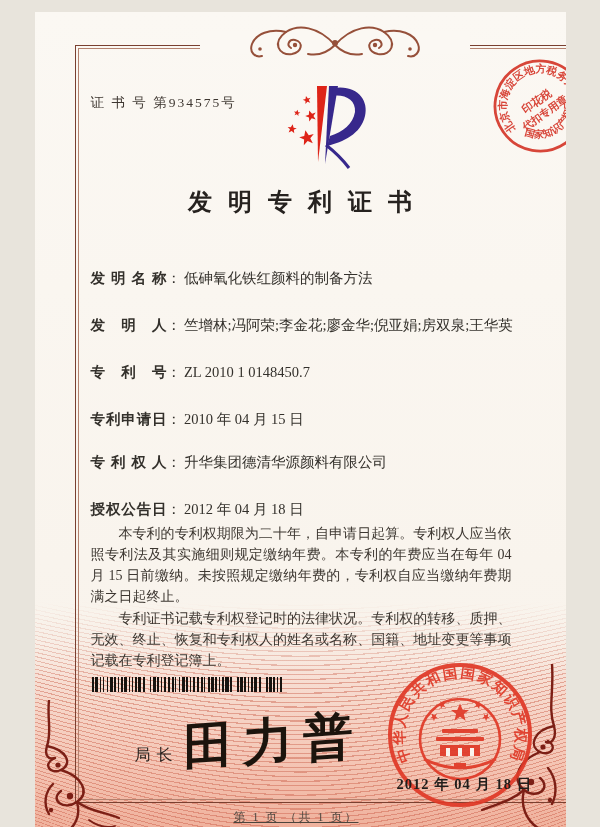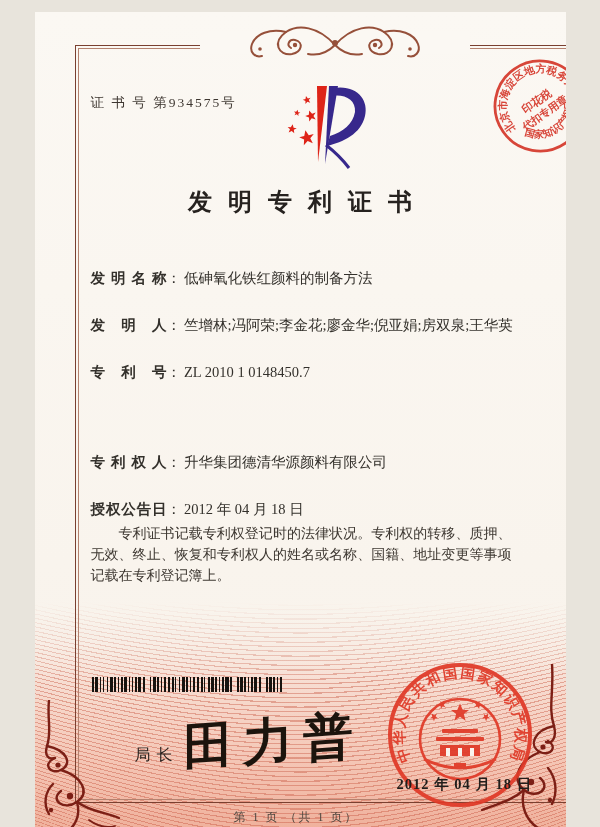--- a/index.html
+++ b/index.html
@@ -34,21 +34,21 @@
     background:repeating-linear-gradient(90deg,#17130f 0 1.5px,transparent 1.5px 3px,#17130f 3px 6px,
       transparent 6px 7.5px,#17130f 7.5px 9px,transparent 9px 11px,#17130f 11px 12px,transparent 12px 14.5px);}
   .sig-title{position:absolute;left:100px;top:733px;font-size:16px;letter-spacing:6px;color:#2a2420;z-index:4;}
   .sig-name{position:absolute;left:148px;top:696px;font-size:50px;font-weight:700;color:#1c140d;
             letter-spacing:10px;transform:rotate(-4deg) skewX(-4deg);z-index:4;}
   .tax-stamp{position:absolute;left:455px;top:44px;width:100px;height:100px;transform:rotate(-35deg);z-index:5;opacity:.92;}
   .gov-seal{position:absolute;left:349px;top:647px;z-index:5;opacity:.93;}
   .seal-date{position:absolute;left:362px;top:763px;width:150px;font-size:14.5px;font-weight:700;
              letter-spacing:1px;color:#211e1b;z-index:6;white-space:nowrap;}
   .footer{position:absolute;left:0;right:8px;top:797px;text-align:center;font-size:12px;
-          letter-spacing:2px;color:#4c453d;z-index:6;}
+          letter-spacing:2px;color:#4c453d;z-index:6;text-decoration:underline;}
   svg text{font-family:"Liberation Serif","DejaVu Serif",serif;}
 </style>
 </head>
 <body>
 
 <div class="page">
 
   <div class="guilloche"></div>
 
   <div class="frame">
@@ -137,28 +137,32 @@
 
   <div class="fieldrow r1">
     <span class="flabel">发明名称</span><span>：</span><span class="fvalue">低砷氧化铁红颜料的制备方法</span>
   </div>
   <div class="fieldrow r2">
     <span class="flabel">发明人</span><span>：</span><span class="fvalue">竺增林;冯阿荣;李金花;廖金华;倪亚娟;房双泉;王华英</span>
   </div>
   <div class="fieldrow r3">
     <span class="flabel">专利号</span><span>：</span><span class="fvalue">ZL 2010 1 0148450.7</span>
   </div>
+  <div class="fieldrow r4">
+    <span class="flabel">专利申请日</span><span>：</span><span class="fvalue">2010 年 04 月 15 日</span>
+  </div>
   <div class="fieldrow r5">
     <span class="flabel">专利权人</span><span>：</span><span class="fvalue">升华集团德清华源颜料有限公司</span>
   </div>
   <div class="fieldrow r6">
     <span class="flabel">授权公告日</span><span>：</span><span class="fvalue">2012 年 04 月 18 日</span>
   </div>
 
   <div class="body-text">
+    <p>本专利的专利权期限为二十年，自申请日起算。专利权人应当依照专利法及其实施细则规定缴纳年费。本专利的年费应当在每年 04 月 15 日前缴纳。未按照规定缴纳年费的，专利权自应当缴纳年费期满之日起终止。</p>
     <p>专利证书记载专利权登记时的法律状况。专利权的转移、质押、无效、终止、恢复和专利权人的姓名或名称、国籍、地址变更等事项记载在专利登记簿上。</p>
   </div>
 
   <div class="barcode"></div>
 
   <div class="sig-title">局长</div>
   <div class="sig-name">田力普</div>
 
   <svg class="gov-seal" width="152" height="152" viewBox="0 0 152 152">
     <defs>

